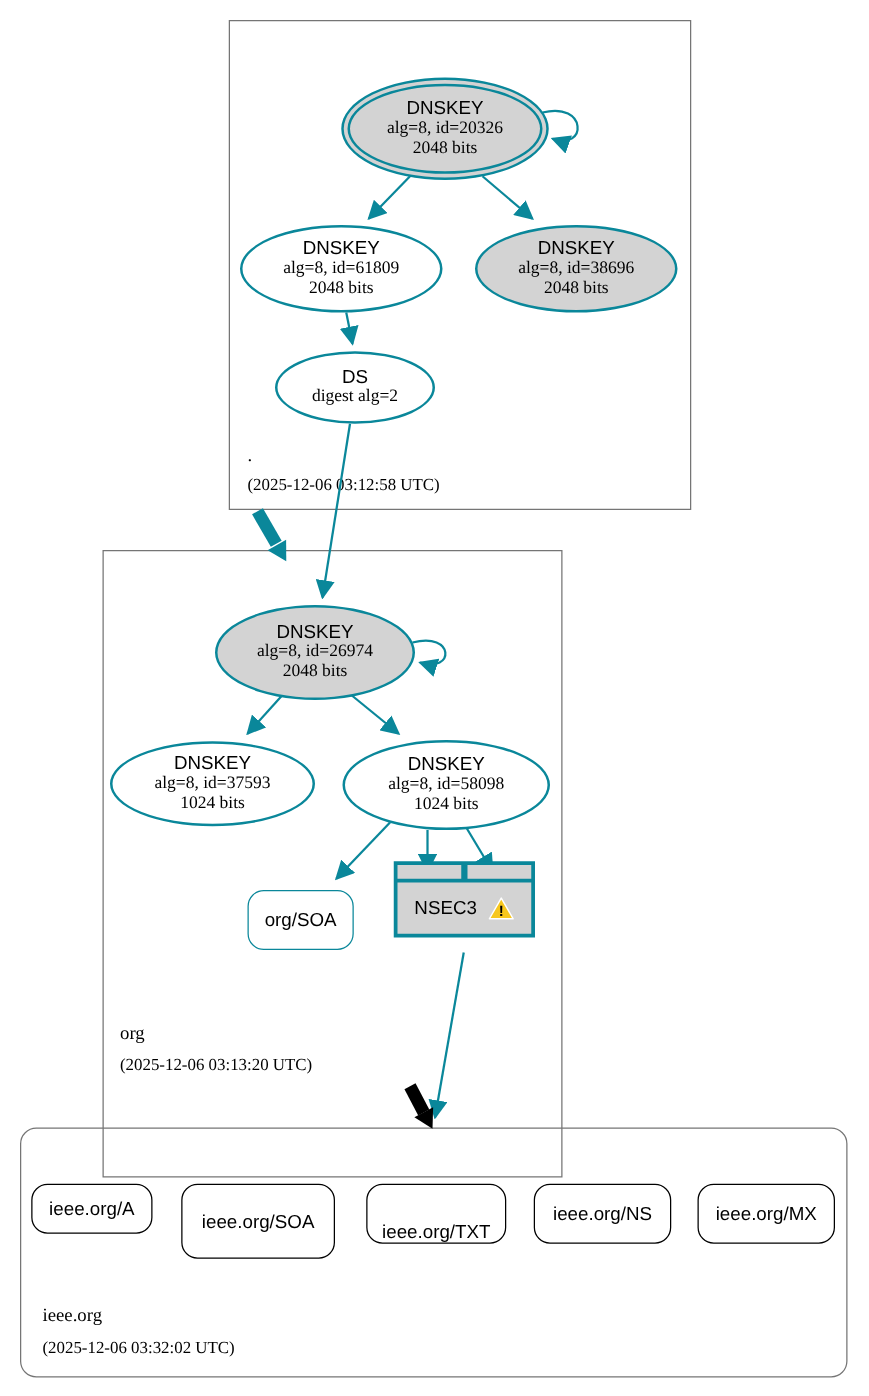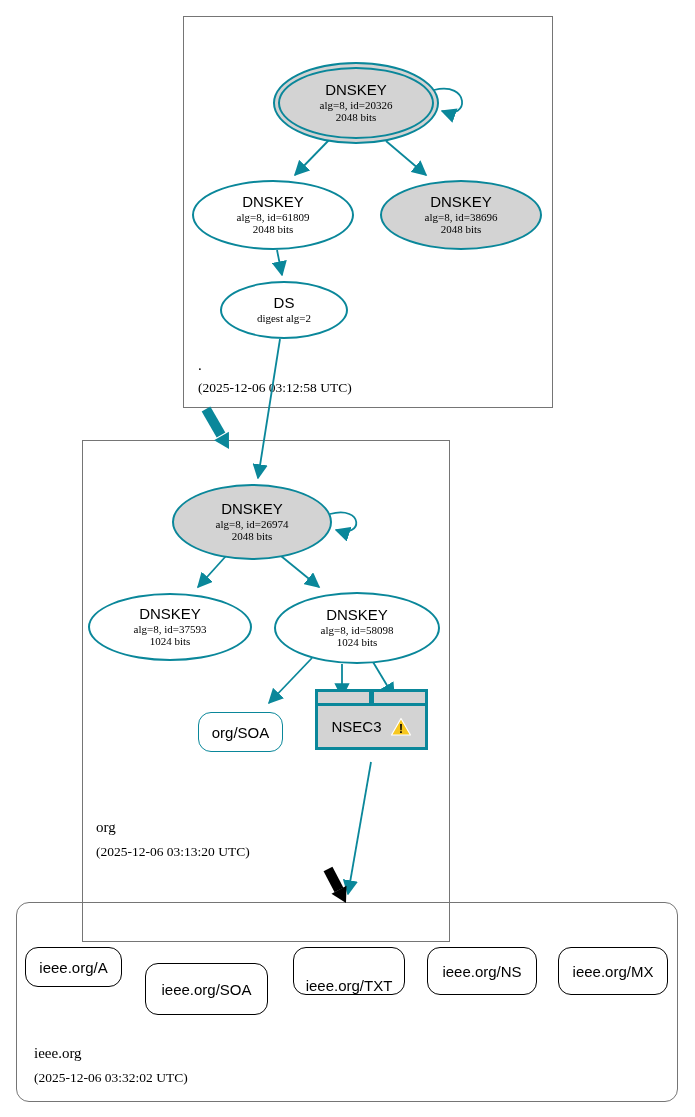--- a/index.html
+++ b/index.html
@@ -13,21 +13,21 @@
 
   svg.edges { position:absolute; left:0; top:0; width:695px; height:1117px; z-index:2; pointer-events:none; }
 
   .node { position:absolute; display:flex; flex-direction:column; align-items:center; justify-content:center; text-align:center; z-index:3; }
   .ellipse { border-radius:50%; border:2px solid #0a879a; background:#ffffff; }
   .ellipse.gray { background:#d3d3d3; }
   .ksk-outer { position:absolute; border-radius:50%; border:2px solid #0a879a; background:#d3d3d3; padding:3px; z-index:3; }
   .ksk-inner { width:100%; height:100%; border-radius:50%; border:2px solid #0a879a; background:#d3d3d3;
                display:flex; flex-direction:column; align-items:center; justify-content:center; text-align:center; }
   .node-title { font-family:"Liberation Sans", sans-serif; font-size:15px; line-height:1.1; }
-  .node-detail { font-family:"Liberation Serif", serif; font-size:11px; line-height:1.15; }
+  .node-detail { font-family:"Liberation Serif", serif; font-size:14px; line-height:1.15; }
 
   .rrset { position:absolute; border:1.5px solid #0a879a; border-radius:13px; background:#fff;
            display:flex; align-items:center; justify-content:center;
            font-family:"Liberation Sans", sans-serif; font-size:15px; z-index:3; }
   .rrset.black { border-color:#000; }
 
   .nsec3 { position:absolute; background:#0a879a; padding:3px; display:flex; flex-direction:column; gap:3px; z-index:3; }
   .nsec3-head { display:flex; gap:5px; height:11px; }
   .nsec3-cell { flex:1; background:#d3d3d3; }
   .nsec3-main { flex:1; background:#d3d3d3; display:flex; align-items:center; justify-content:center; gap:8px;
@@ -122,42 +122,42 @@
     <div class="node-detail">alg=8, id=37593</div>
     <div class="node-detail">1024 bits</div>
   </div>
 
   <div class="node ellipse" style="left:274px; top:592px; width:166px; height:72px;">
     <div class="node-title">DNSKEY</div>
     <div class="node-detail">alg=8, id=58098</div>
     <div class="node-detail">1024 bits</div>
   </div>
 
-  <div class="rrset" style="left:198px; top:712px; width:85px; height:40px;">
+  <div class="rrset" style="left:198px; top:712px; width:85px; height:48px;">
     <span>org/SOA</span>
   </div>
 
   <div class="nsec3" style="left:315px; top:689px; width:113px; height:61px;">
     <div class="nsec3-head">
       <div class="nsec3-cell"></div>
       <div class="nsec3-cell"></div>
     </div>
     <div class="nsec3-main">
       <span>NSEC3</span>
       <svg class="warn" viewBox="0 0 22 20">
         <path d="M11 1.5 L20.5 18 L1.5 18 Z" fill="#f7c71e" stroke="#ffffff" stroke-width="1.2" stroke-linejoin="round"></path>
         <text x="11" y="16" text-anchor="middle" font-size="12" font-weight="bold" font-family="Liberation Sans, sans-serif" fill="#000">!</text>
       </svg>
     </div>
   </div>
 
   <div class="rrset black" style="left:25px; top:947px; width:97px; height:40px;">
     <span>ieee.org/A</span>
   </div>
-  <div class="rrset black" style="left:145px; top:947px; width:123px; height:52px;margin-top:16px;">
+  <div class="rrset black" style="left:145px; top:947px; width:123px; height:60px;">
     <span>ieee.org/SOA</span>
   </div>
   <div class="rrset black" style="left:293px; top:947px; width:112px; height:48px;align-items:flex-end;">
     <span>ieee.org/TXT</span>
   </div>
   <div class="rrset black" style="left:558px; top:947px; width:110px; height:48px;">
     <span>ieee.org/MX</span>
   </div>
   <div class="rrset black" style="left:427px; top:947px; width:110px; height:48px;">
     <span>ieee.org/NS</span>

